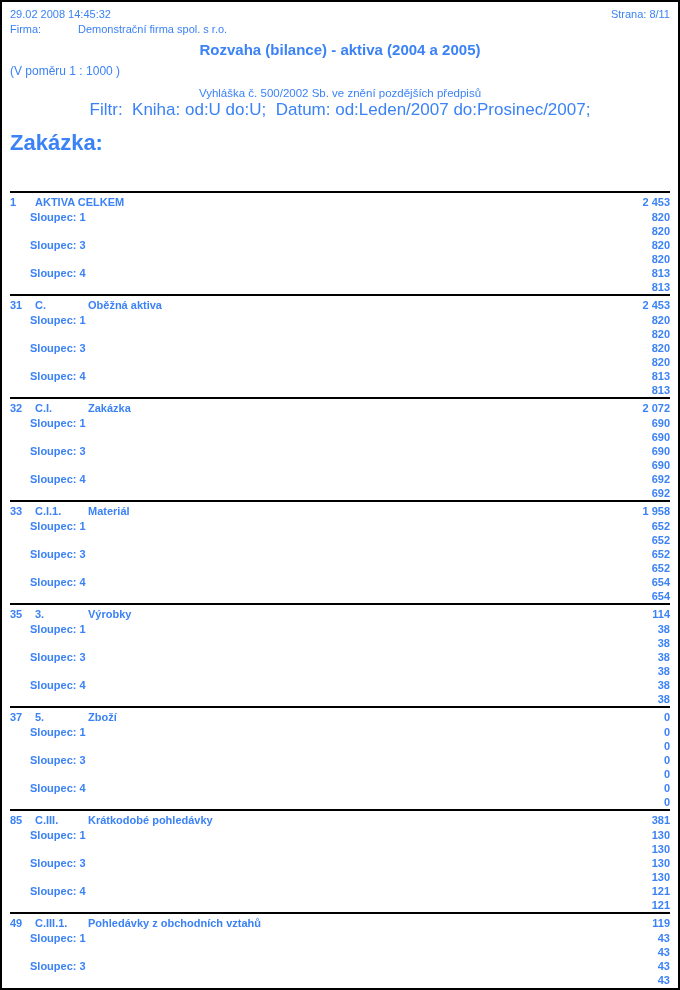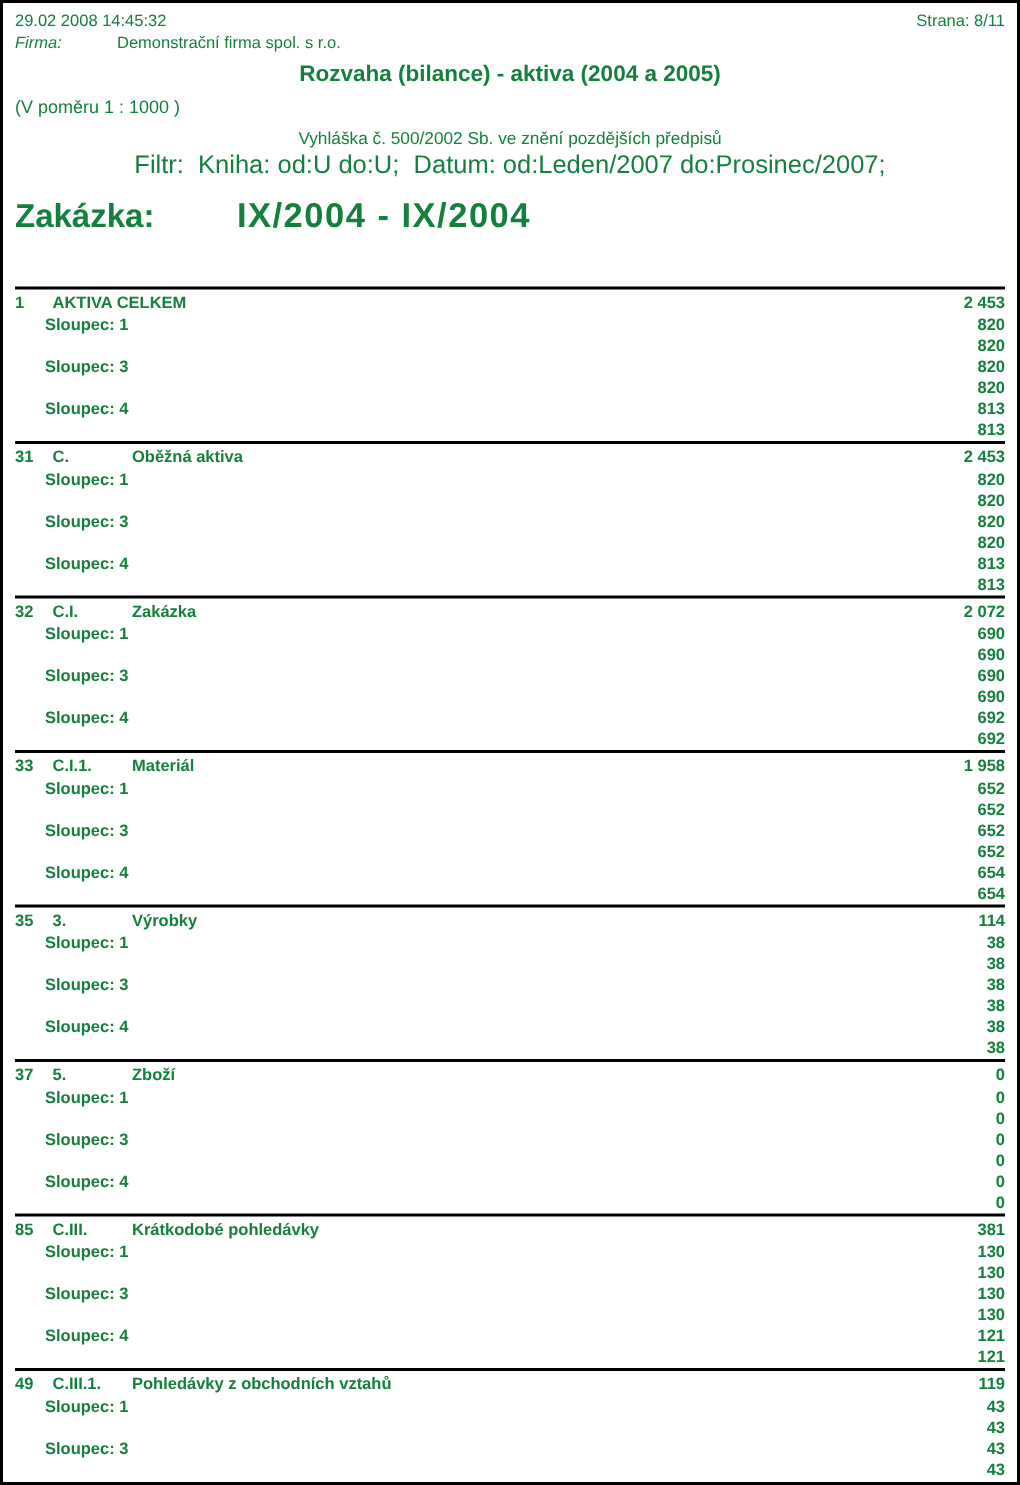--- a/index.html
+++ b/index.html
@@ -3,40 +3,40 @@
 <meta charset="utf-8">
 <style>
   html, body { margin: 0; padding: 0; background: #fff; }
   .page {
     position: relative;
     width: 680px;
     height: 990px;
     box-sizing: border-box;
     border: 2px solid #000;
     background: #fff;
-    color: #15803d;
+    color: #3b82f6;
     overflow: hidden;
     font-family: "Liberation Sans", "DejaVu Sans", sans-serif;
   }
   .header { padding: 6px 8px 0 8px; }
   .meta-row {
     display: flex;
     justify-content: space-between;
     font-size: 11px;
     height: 13px;
     line-height: 13px;
   }
   .firma-row {
     display: flex;
     font-size: 11px;
     height: 14px;
     line-height: 14px;
     margin-top: 1px;
   }
-  .firma-label { width: 68px; font-style: italic; }
+  .firma-label { width: 68px; }
   .title {
     text-align: center;
     font-weight: bold;
     font-size: 15px;
     line-height: 19px;
     margin-top: 4px;
   }
   .ratio {
     text-align: left;
     font-size: 12px;
@@ -103,21 +103,20 @@
     <div class="firma-row">
       <span class="firma-label">Firma:</span>
       <span>Demonstrační firma spol. s r.o.</span>
     </div>
     <div class="title">Rozvaha (bilance) - aktiva (2004 a 2005)</div>
     <div class="ratio">(V poměru 1 : 1000 )</div>
     <div class="decree">Vyhláška č. 500/2002 Sb. ve znění pozdějších předpisů</div>
     <div class="filter">Filtr:  Kniha: od:U do:U;  Datum: od:Leden/2007 do:Prosinec/2007;</div>
     <div class="zakazka">
       <span class="zakazka-label">Zakázka:</span>
-      <span class="zakazka-value">IX/2004 - IX/2004</span>
     </div>
   </div>
   <div class="report-body">
       <div class="section">
         <div class="sec-header"><span class="num">1</span><span class="code"></span><span class="name">AKTIVA CELKEM</span><span class="val">2 453</span></div>
         <div class="sec-row"><span class="lbl">Sloupec: 1</span><span class="val">820</span></div>
         <div class="sec-row"><span class="lbl"></span><span class="val">820</span></div>
         <div class="sec-row"><span class="lbl">Sloupec: 3</span><span class="val">820</span></div>
         <div class="sec-row"><span class="lbl"></span><span class="val">820</span></div>
         <div class="sec-row"><span class="lbl">Sloupec: 4</span><span class="val">813</span></div>

